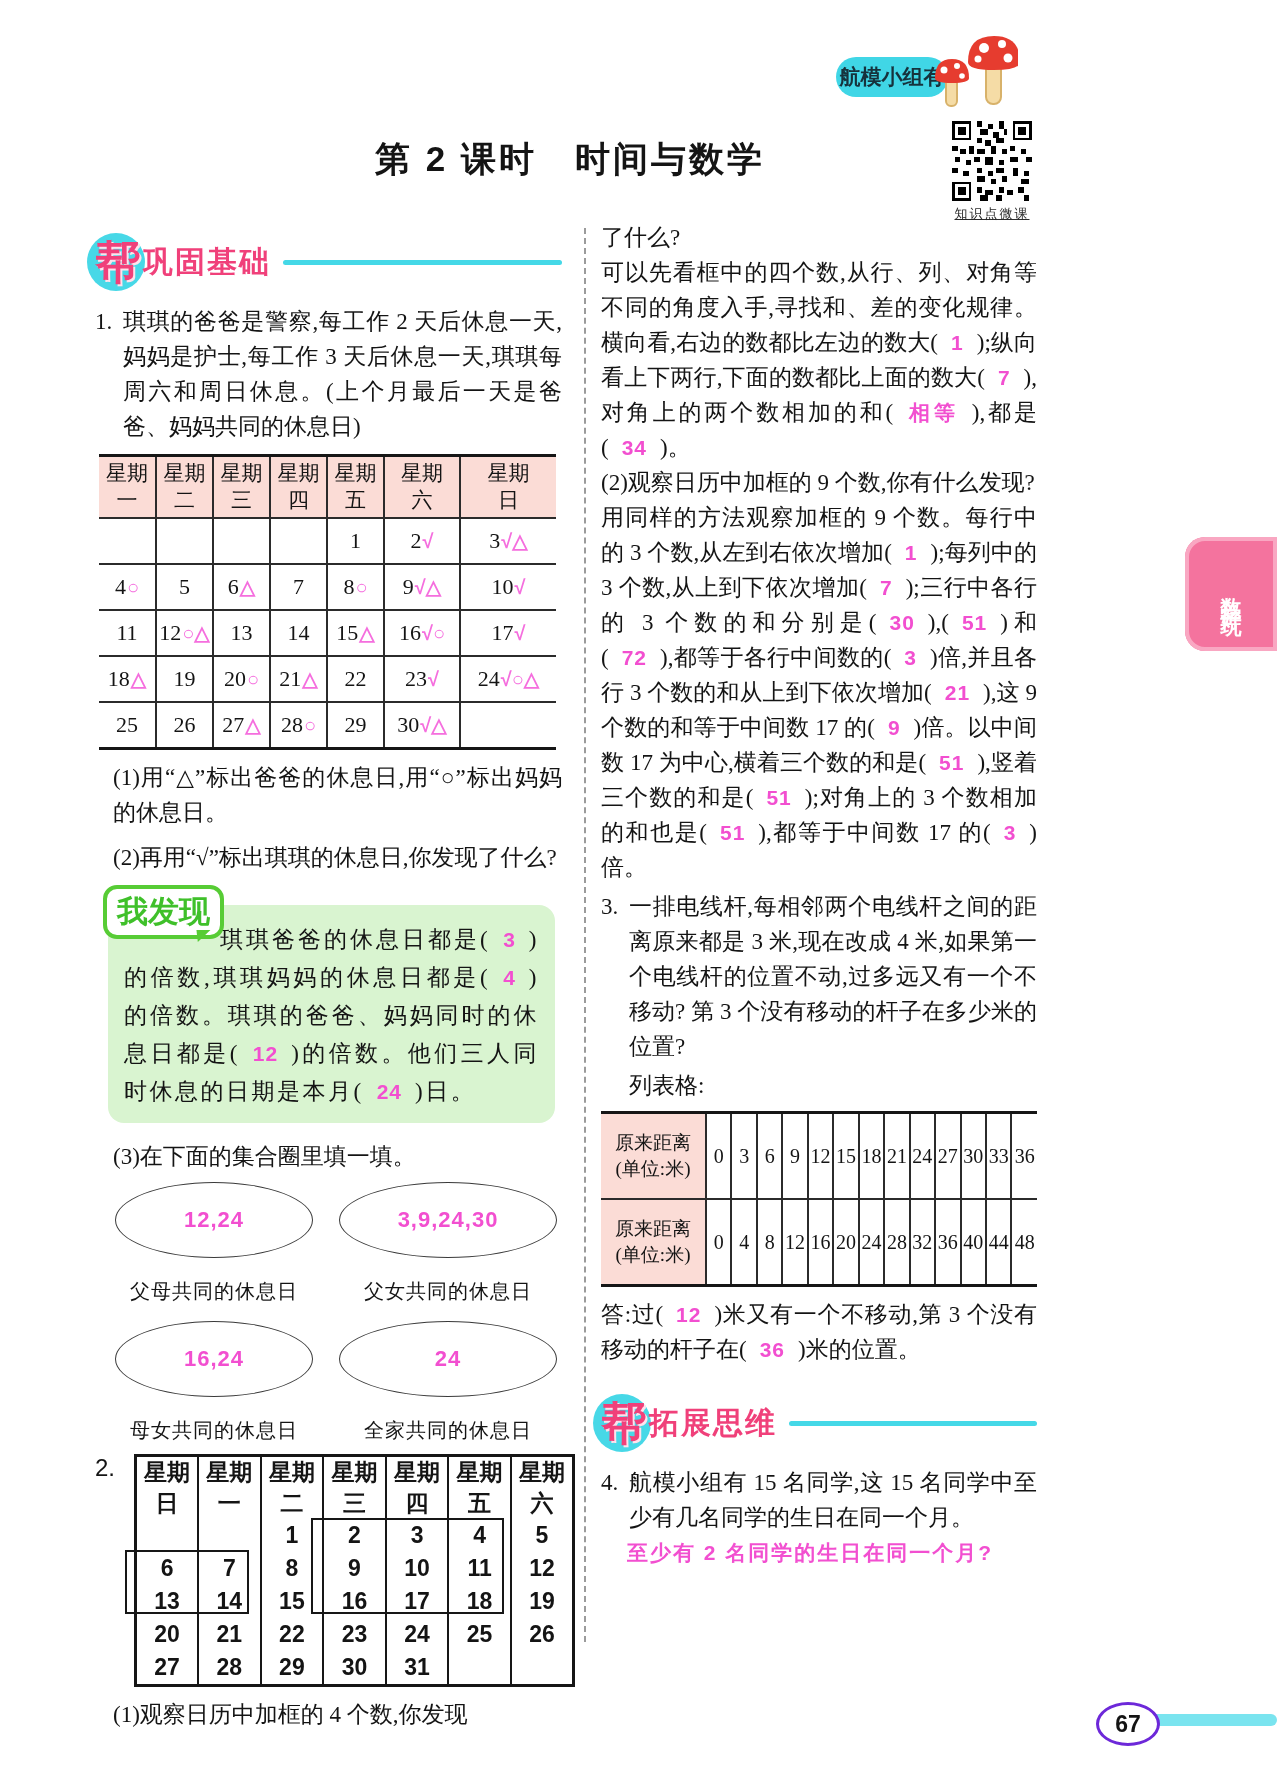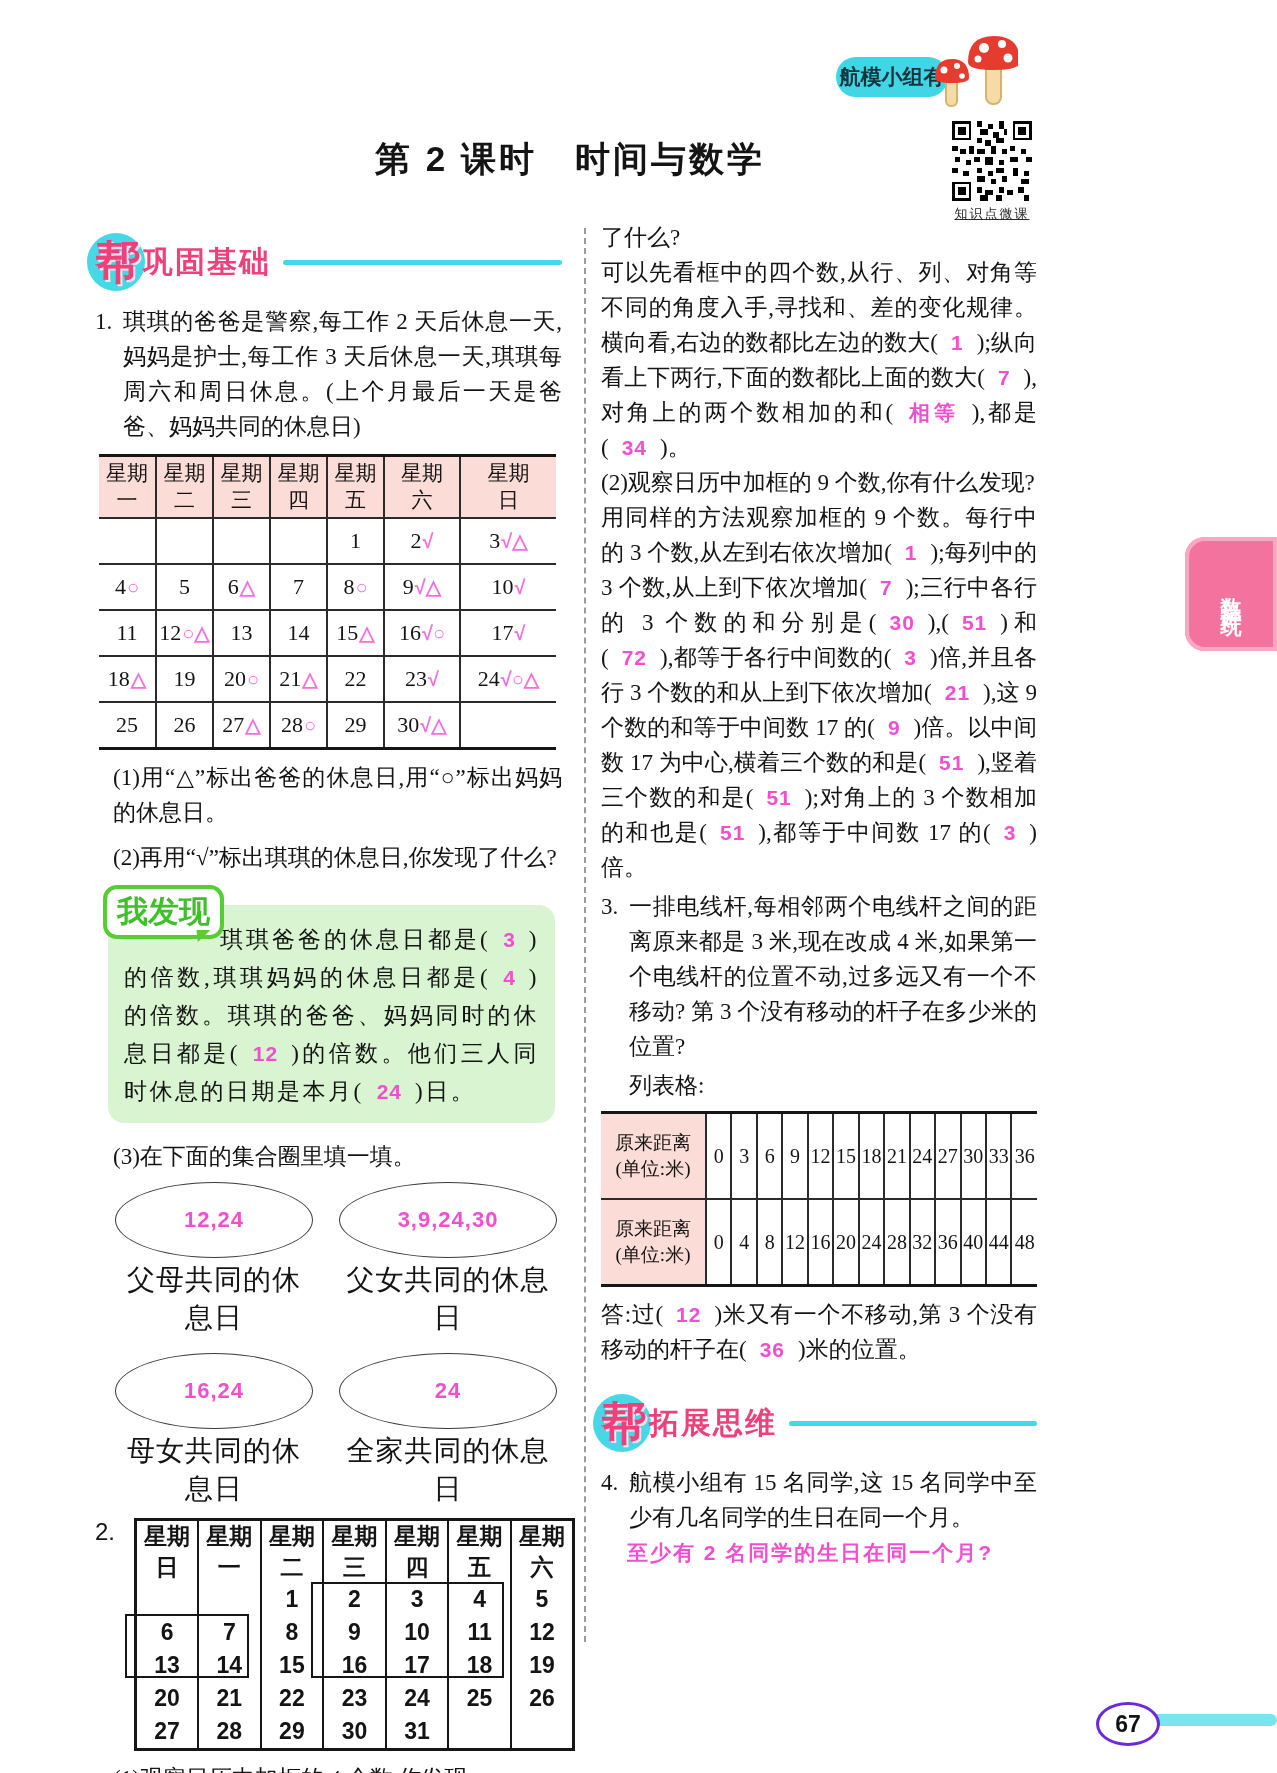--- a/index.html
+++ b/index.html
@@ -72,21 +72,21 @@
   .bubble::after{content:'';position:absolute;right:14px;bottom:-14px;width:0;height:0;
                  border:7px solid transparent;border-top:12px solid #57cc35;transform:skewX(-25deg);}
   .dtext{margin:0;font-size:23px;line-height:38px;letter-spacing:2.5px;text-indent:96px;text-align:justify;}
 
   
   .sets{margin:8px 0 6px 20px;display:grid;grid-template-columns:198px 218px;column-gap:26px;row-gap:16px;}
   .set{text-align:center;}
   .ellipse{border:1.5px solid #3a3a3a;border-radius:50%;height:74px;display:flex;
            align-items:center;justify-content:center;}
   .ellipse .ans{font-size:22px;margin:0;}
-  .set-label{font-size:28px;margin-top:3px;letter-spacing:1px;}
+  .set-label{font-size:20px;margin-top:20px;letter-spacing:1px;}
 
   
   .q2row{display:flex;margin-top:10px;}
   .q2row .qnum{width:26px;flex:none;font-size:24px;font-family:"Liberation Sans",sans-serif;}
   .cal2wrap{position:relative;flex:1;}
   .cal2{border-collapse:collapse;table-layout:fixed;width:100%;border:3px solid #161616;
         font-family:"Liberation Sans","DejaVu Sans",sans-serif;margin-left:13px;}
   .cal2 th{font-size:23px;font-weight:bold;height:32px;border-left:2px solid #161616;padding:0;}
   .cal2 td{font-size:23px;font-weight:bold;text-align:center;height:31px;border-left:2px solid #161616;}
   .cal2 th:first-child,.cal2 td:first-child{border-left:none;}

